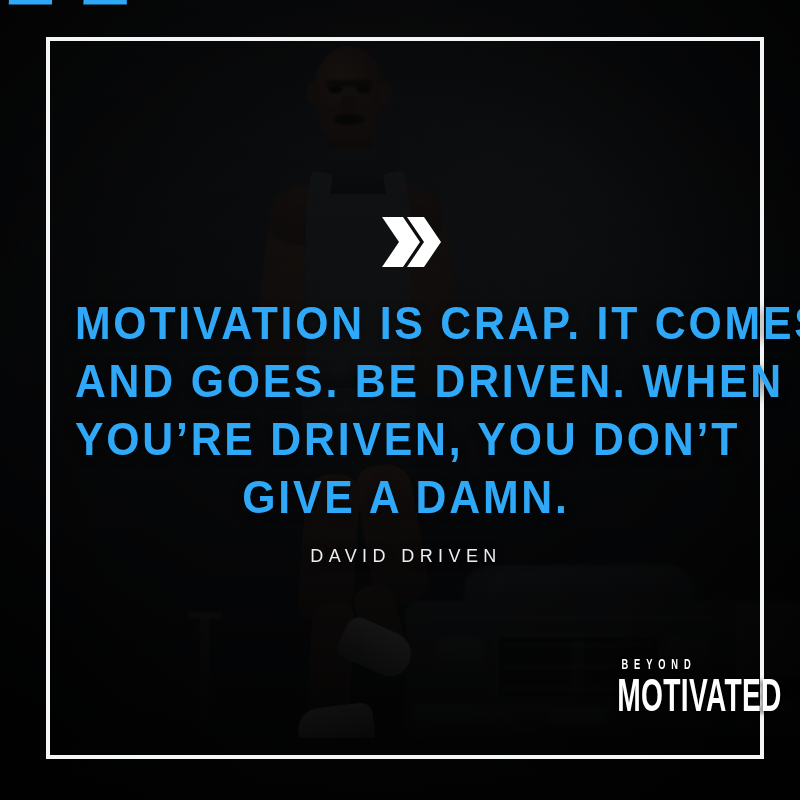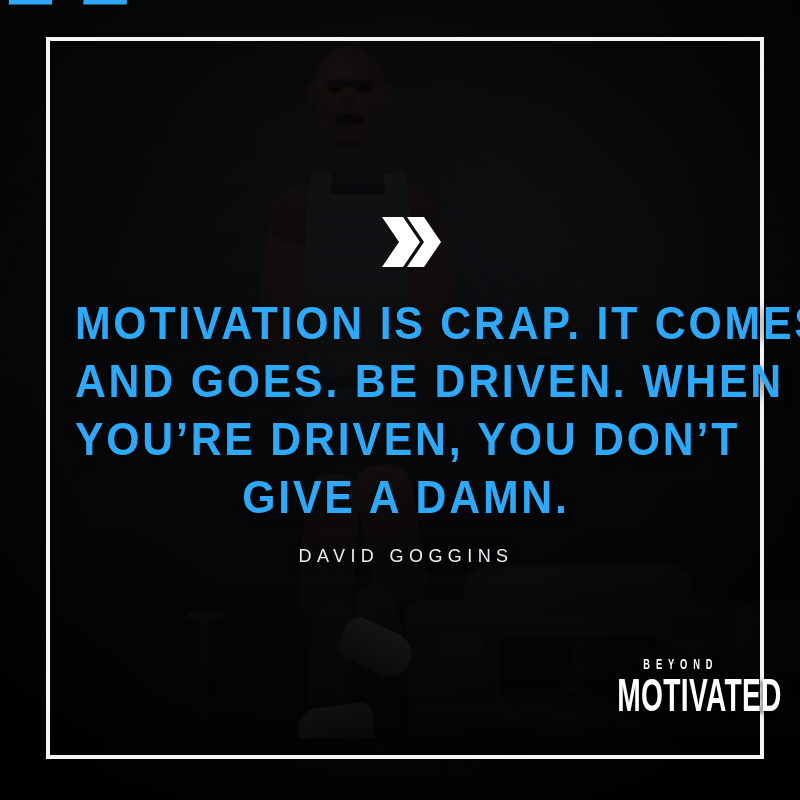--- a/index.html
+++ b/index.html
@@ -399,21 +399,21 @@
     font-weight: 400;
     letter-spacing: 5.4px;
     text-shadow: 0 2px 8px rgba(0,0,0,0.7);
   }
 
   
   .logo {
     position: absolute;
     left: 584px; top: 655px;
     width: 166px;
-    text-align: right;
+    text-align: left;
     color: #ffffff;
   }
   .logo-beyond {
     font-family: "Liberation Sans Narrow", "Liberation Sans", sans-serif;
     font-size: 15px;
     font-weight: 700;
     letter-spacing: 9.5px;
     text-indent: 9.5px;
     line-height: 17px;
     transform: scaleX(0.62);
@@ -511,20 +511,20 @@
     </svg>
   </div>
 
   <div class="quote">
     <div class="quote-line">MOTIVATION IS CRAP. IT COMES</div>
     <div class="quote-line">AND GOES. BE DRIVEN. WHEN</div>
     <div class="quote-line">YOU’RE DRIVEN, YOU DON’T</div>
     <div class="quote-line">GIVE A DAMN.</div>
   </div>
 
-  <div class="author">DAVID GOGGINS</div>
+  <div class="author">DAVID DRIVEN</div>
 
   <div class="logo">
     <div class="logo-beyond">BEYOND</div>
     <div class="logo-motivated">MOTIVATED</div>
   </div>
 
 </div>
 
 </body></html>

